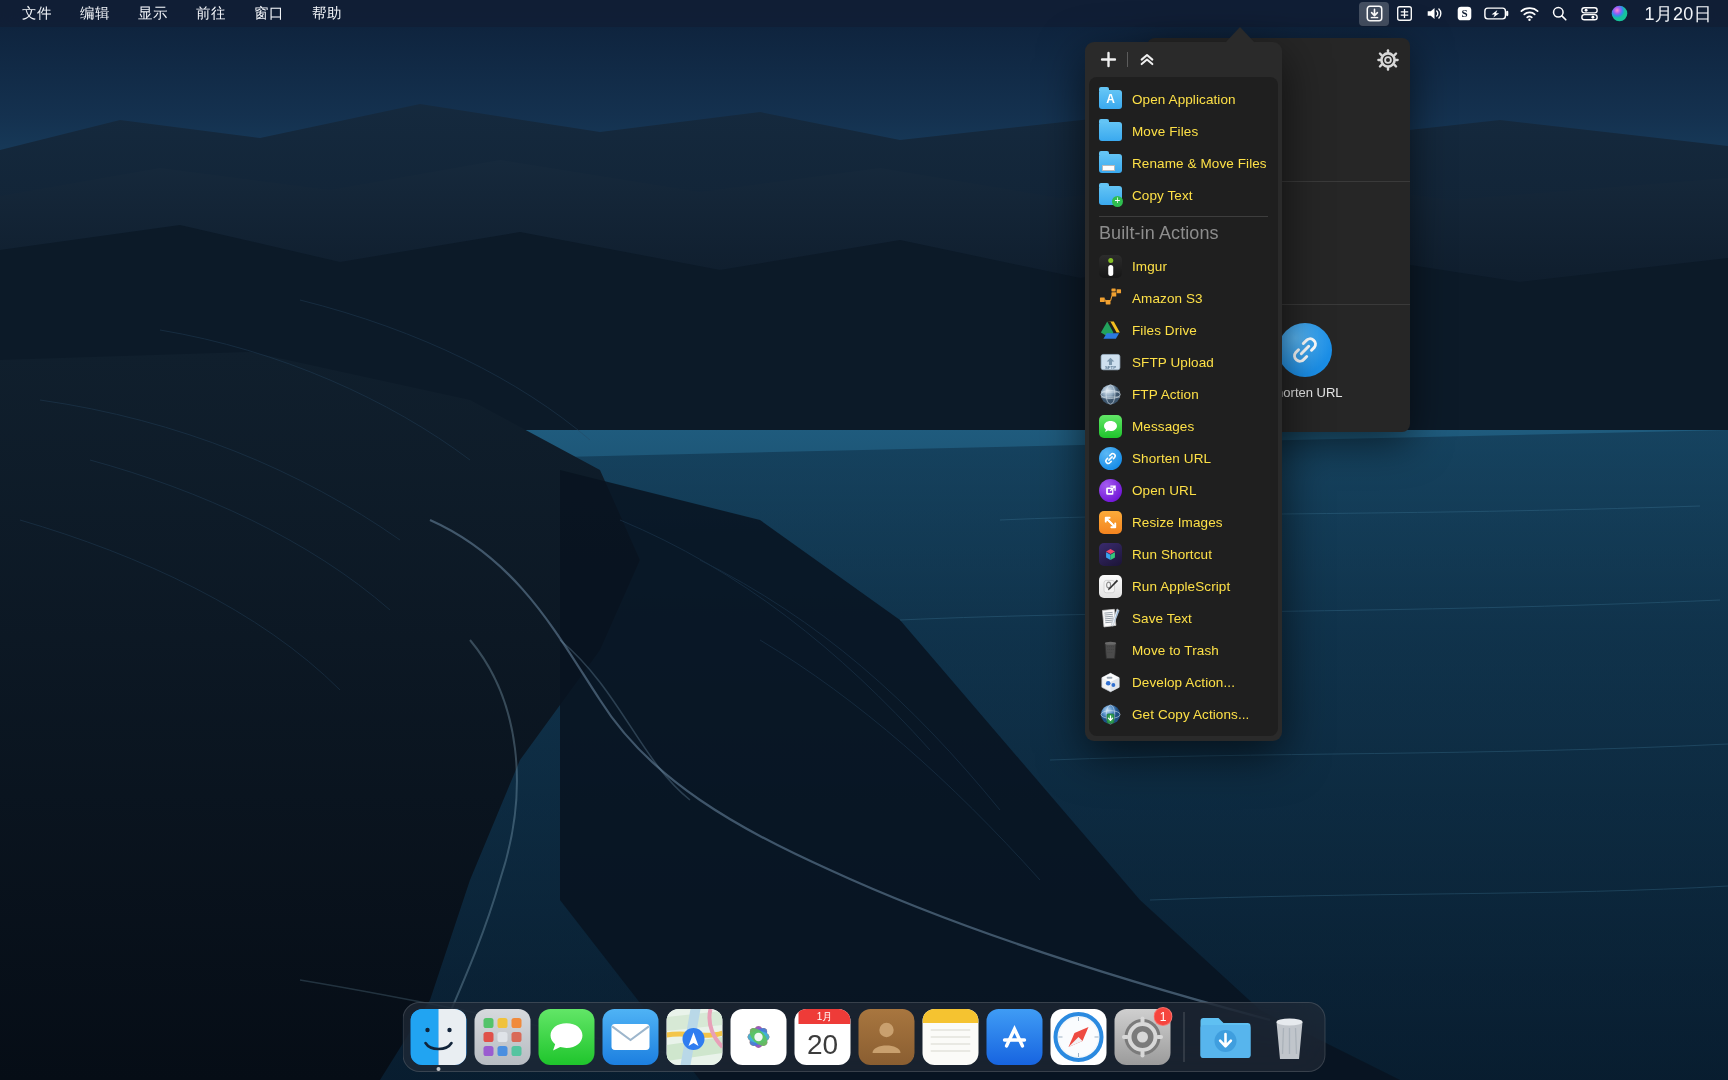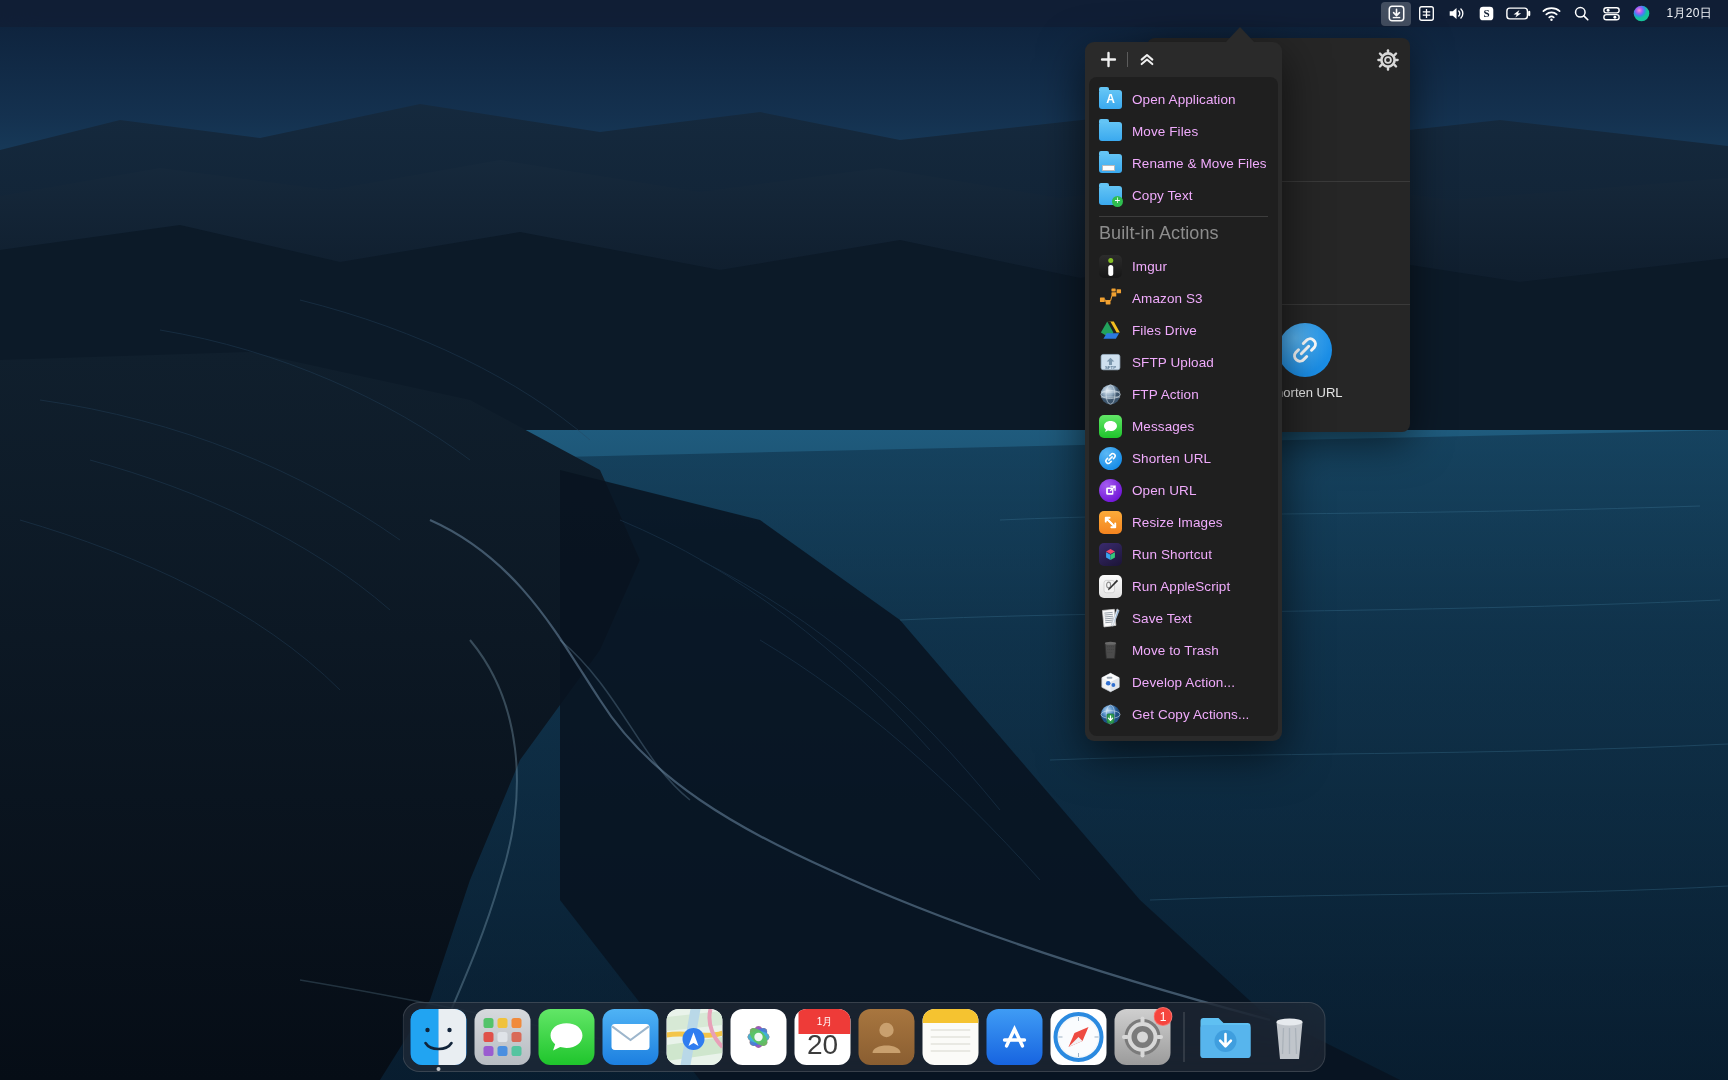--- a/index.html
+++ b/index.html
@@ -31,21 +31,21 @@
   }
   .mb-right {
     margin-left:auto; display:flex; align-items:center;
     padding-right:10px; gap:0px;
   }
   .mb-status {
     display:flex; align-items:center; justify-content:center;
     height:24px; min-width:30px; padding:0 5px; border-radius:4px;
   }
   .mb-status.active { background:rgba(255,255,255,0.22); }
-  .mb-clock { font-size:12px; padding:0 6px 0 10px; white-space:nowrap; letter-spacing:0.3px;}
+  .mb-clock { font-size:18px; padding:0 6px 0 10px; white-space:nowrap; letter-spacing:0.3px;}
 
   
   #bg-popover {
     position:absolute; top:38px; left:1147px; width:263px; height:394px;
     background:#262626;
     border-radius:8px;
     box-shadow:0 10px 40px rgba(0,0,0,0.55);
     z-index:70;
     overflow:hidden;
   }
@@ -108,21 +108,21 @@
     margin:0 4px 5px 4px;
     padding:6px 0 6px 0;
     position:relative;
   }
   .dd-item {
     display:flex; align-items:center; height:32px;
     padding:0 8px 0 10px; gap:10px;
   }
   .dd-item .dd-ico { width:23px; height:23px; flex:none; position:relative; }
   .dd-item .dd-lbl {
-    font-size:13.5px; color:#f0abfc; white-space:nowrap; letter-spacing:0.1px;
+    font-size:13.5px; color:#fde047; white-space:nowrap; letter-spacing:0.1px;
   }
   .dd-sep { height:1px; background:#3d3d3d; margin:5px 10px 3px 10px; }
   .dd-section {
     font-size:18px; color:#8d8d8d; padding:3px 0 6px 10px; letter-spacing:0.1px;
   }
 
   
   .folder {
     width:23px; height:19px; margin-top:2px; position:relative;
     background:linear-gradient(#63c4f5,#3aa9ef);
@@ -246,20 +246,28 @@
     <g stroke="#4e8fb0" stroke-width="1" opacity="0.25" fill="none">
       <path d="M1000,520 C1180,512 1400,516 1700,506"></path>
       <path d="M900,620 C1120,610 1400,614 1720,600"></path>
       <path d="M1050,760 C1260,752 1480,756 1728,744"></path>
       <path d="M1150,900 C1360,892 1560,896 1728,886"></path>
     </g>
   </svg>
 </div>
 
 <div id="menubar">
+  <div class="mb-left">
+    <div class="mb-item">文件</div>
+    <div class="mb-item">编辑</div>
+    <div class="mb-item">显示</div>
+    <div class="mb-item">前往</div>
+    <div class="mb-item">窗口</div>
+    <div class="mb-item">帮助</div>
+  </div>
 
   <div class="mb-right">
 
     <div class="mb-status active">
       <svg width="17" height="17" viewBox="0 0 20 20">
         <rect x="1.5" y="1.5" width="17" height="17" rx="3.2" fill="none" stroke="#ffffff" stroke-width="1.8"></rect>
         <path d="M10 5 L10 12 M6.6 9 L10 12.6 L13.4 9" stroke="#ffffff" stroke-width="1.9" fill="none" stroke-linecap="round" stroke-linejoin="round"></path>
         <rect x="5.6" y="14" width="8.8" height="1.6" fill="#ffffff"></rect>
       </svg>
     </div>
@@ -751,21 +759,21 @@
           <ellipse rx="6" ry="11" fill="#3fb8d8" transform="rotate(270)" opacity="0.9"></ellipse>
           <ellipse rx="6" ry="11" fill="#5ec45c" transform="rotate(315)" opacity="0.9"></ellipse>
           <circle r="4.2" fill="#fbfbfb" opacity="0.95"></circle>
         </g>
       </svg>
     </div>
   </div>
 
   <div class="dock-item">
     <div class="di" style="background:#ffffff;">
-      <div style="position:absolute;top:0;left:4px;right:0;height:25px;background:#ee3b38;
+      <div style="position:absolute;top:0;left:4px;right:0;height:15px;background:#ee3b38;
                   display:flex;align-items:center;justify-content:center;">
         <span style="color:#fff;font-size:10px;">1月</span>
       </div>
       <span style="position:absolute;top:15px;left:0;right:0;bottom:0;display:flex;
                    align-items:center;justify-content:center;font-size:28px;color:#3c3c3c;">20</span>
     </div>
   </div>
 
   <div class="dock-item">
     <div class="di" style="background:linear-gradient(#a8763f,#8a5e31);">

